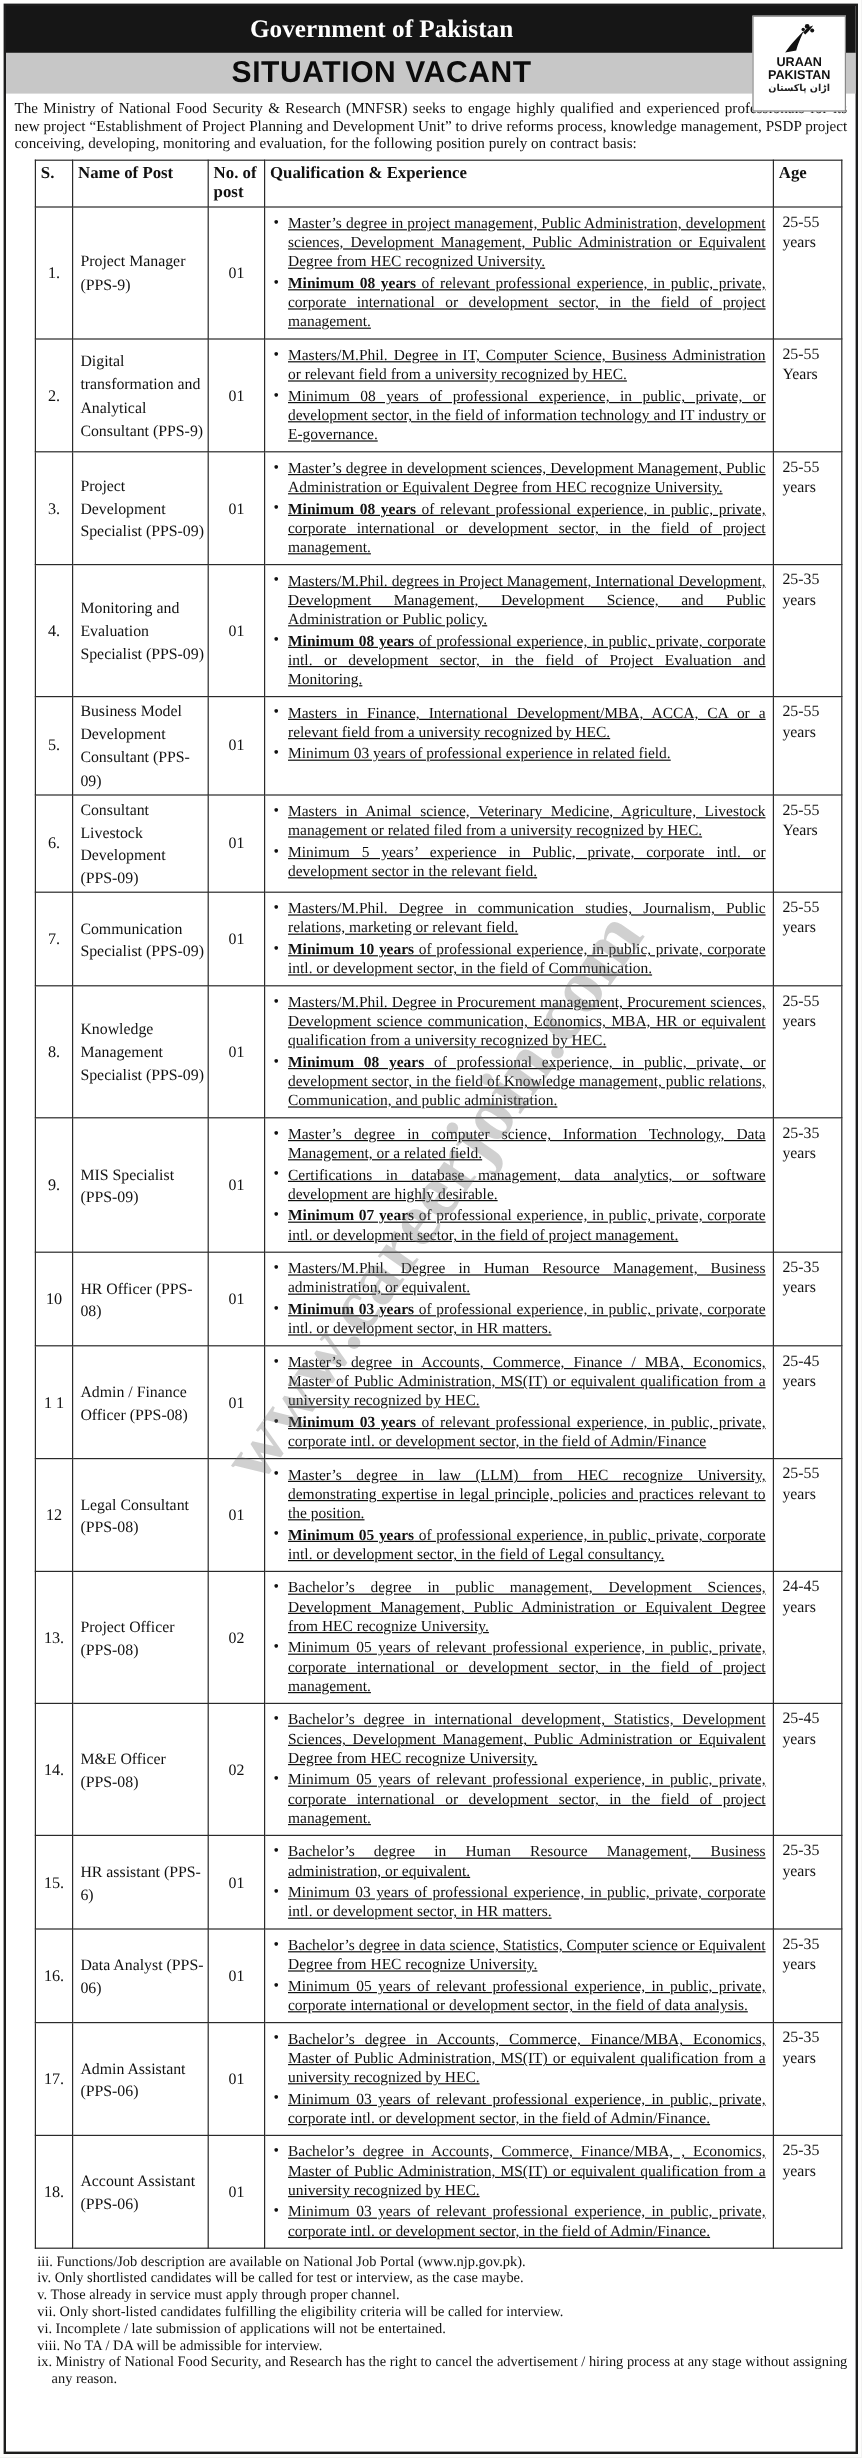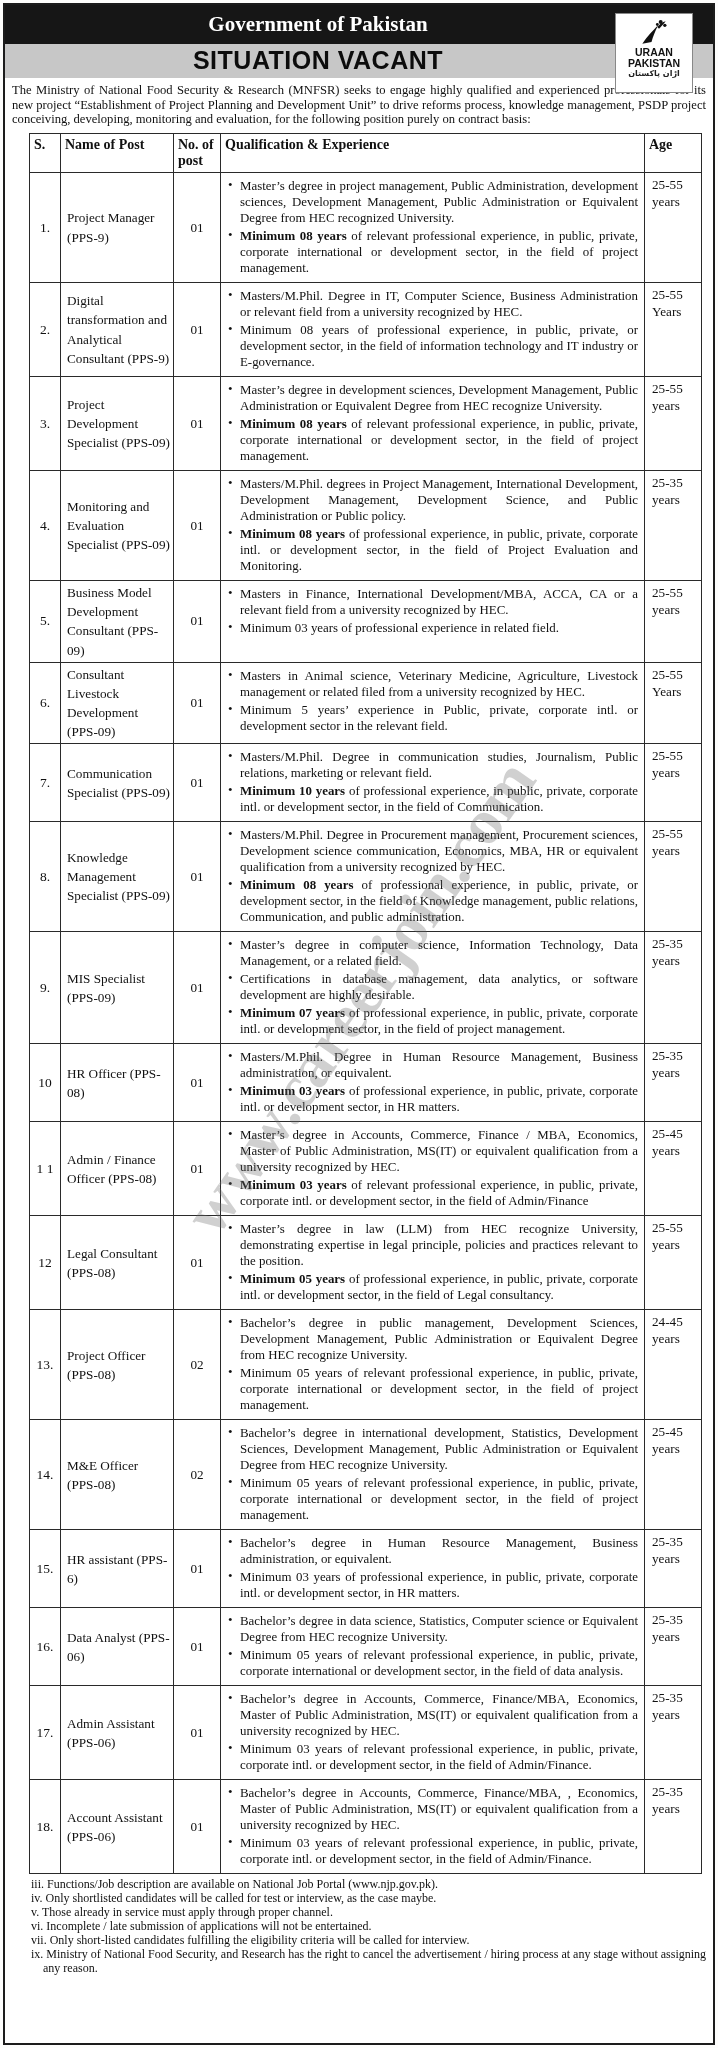--- a/index.html
+++ b/index.html
@@ -7,40 +7,40 @@
         font-family:"Liberation Serif",serif;color:#111;box-sizing:border-box;overflow:hidden;}
   .frame{position:absolute;inset:3px;border:2px solid #1c1c1c;box-sizing:border-box;
          display:flex;flex-direction:column;background:#fff;}
   
   .hdr{background:#161616;color:#fff;text-align:center;padding:7px 92px 8px 10px;
        font-family:"Liberation Sans",sans-serif;font-weight:bold;position:relative;}
   .hdr .l1{font-size:21px;line-height:1.15;font-family:Liberation Serif, serif;}
   .hdr .l2{font-size:23px;line-height:1.2;}
   .banner{background:#c7c7c7;color:#0c0c0c;text-align:center;font-family:"Liberation Sans",sans-serif;
           font-weight:bold;font-size:25px;letter-spacing:.5px;padding:2px 92px 3px 10px;line-height:1.15;}
-  .logo{position:absolute;top:8px;right:20px;width:78px;height:80px;background:#fff;border:1px solid #888;
+  .logo{position:absolute;top:8px;right:8px;width:78px;height:80px;background:#fff;border:1px solid #888;
         z-index:5;display:flex;flex-direction:column;align-items:center;justify-content:flex-start;
         padding-top:3px;box-sizing:border-box;}
   .logo svg{width:34px;height:30px;display:block;}
   .logo .lt{font-family:"Liberation Sans",sans-serif;font-weight:bold;font-size:10.5px;line-height:1.05;color:#111;text-align:center;}
   .logo .lu{font-size:8px;line-height:1.2;color:#222;font-family:"DejaVu Sans",sans-serif;}
   
   .intro{font-size:12.6px;line-height:1.17;text-align:justify;padding:5px 7px 4px 7px;}
   
   table.vac{border-collapse:collapse;margin:2px 21px 0 24px;table-layout:fixed;width:672px;}
   table.vac th,table.vac td{border:1.5px solid #2a2a2a;box-sizing:border-box;}
   th{font-size:14px;text-align:left;vertical-align:top;padding:3px 4px;}
   th.c-s{width:31px;}th.c-name{width:113px;}th.c-no{width:47px;margin-top:36px;}th.c-qual{width:424px;}th.c-age{width:57px;}
   td.s{font-size:13.5px;text-align:center;vertical-align:middle;}
   td.name{font-size:13.2px;vertical-align:middle;padding:2px 3px 2px 6px;line-height:1.45;}
   td.no{font-size:13.2px;text-align:center;vertical-align:middle;}
   td.qual{vertical-align:top;padding:3px 6px 4px 4px;}
   td.age{font-size:13.2px;vertical-align:top;padding:3px 3px 0 7px;line-height:1.3;}
   ul.blt{margin:0;padding:0;list-style:none;}
-  ul.blt li{font-size:12.9px;line-height:1.24;text-align:justify;padding-left:15px;position:relative;margin:2px 0;}
+  ul.blt li{font-size:12.9px;line-height:1.24;text-align:justify;padding-left:15px;position:relative;margin:2px 0;text-decoration:underline;}
   ul.blt li::before{content:"\2022";position:absolute;left:3px;top:-1px;font-size:13px;}
   ul.blt b{font-weight:bold;}
   
   .cond{padding:4px 6px 2px 24px;}
   .cond h3{margin:0 0 1px 0;font-size:13.5px;letter-spacing:.2px;}
   .cond ol{margin:0;padding:0;list-style:none;}
   .cond li{font-size:12px;line-height:1.16;padding-left:14px;text-indent:-12px;}
   
   .wm{position:absolute;left:50px;top:960px;width:620px;text-align:center;
       transform:rotate(-55deg);transform-origin:center;
@@ -303,20 +303,21 @@
             <td class="age">25-35 years</td>
           </tr>
         </tbody>
     </table>
 
     <div class="cond">
       <ol id="cond-list">
           <li>iii. Functions/Job description are available on National Job Portal (www.njp.gov.pk).</li>
           <li>iv. Only shortlisted candidates will be called for test or interview, as the case maybe.</li>
           <li>v.  Those already in service must apply through proper channel.</li>
+          <li>vii.    Only short-listed candidates fulfilling the eligibility criteria will be called for interview.</li>
           <li>vi. Incomplete / late submission of applications will not be entertained.</li>
-          <li>vii.    Only short-listed candidates fulfilling the eligibility criteria will be called for interview.</li>
+          <li>viii.   No TA / DA will be admissible for interview.</li>
           <li>ix. Ministry of National Food Security, and Research  has the right to cancel the advertisement / hiring process at any stage without assigning any reason.</li>
         </ol>
     </div>
 
   </div>
 </div>
 
 </body></html>

